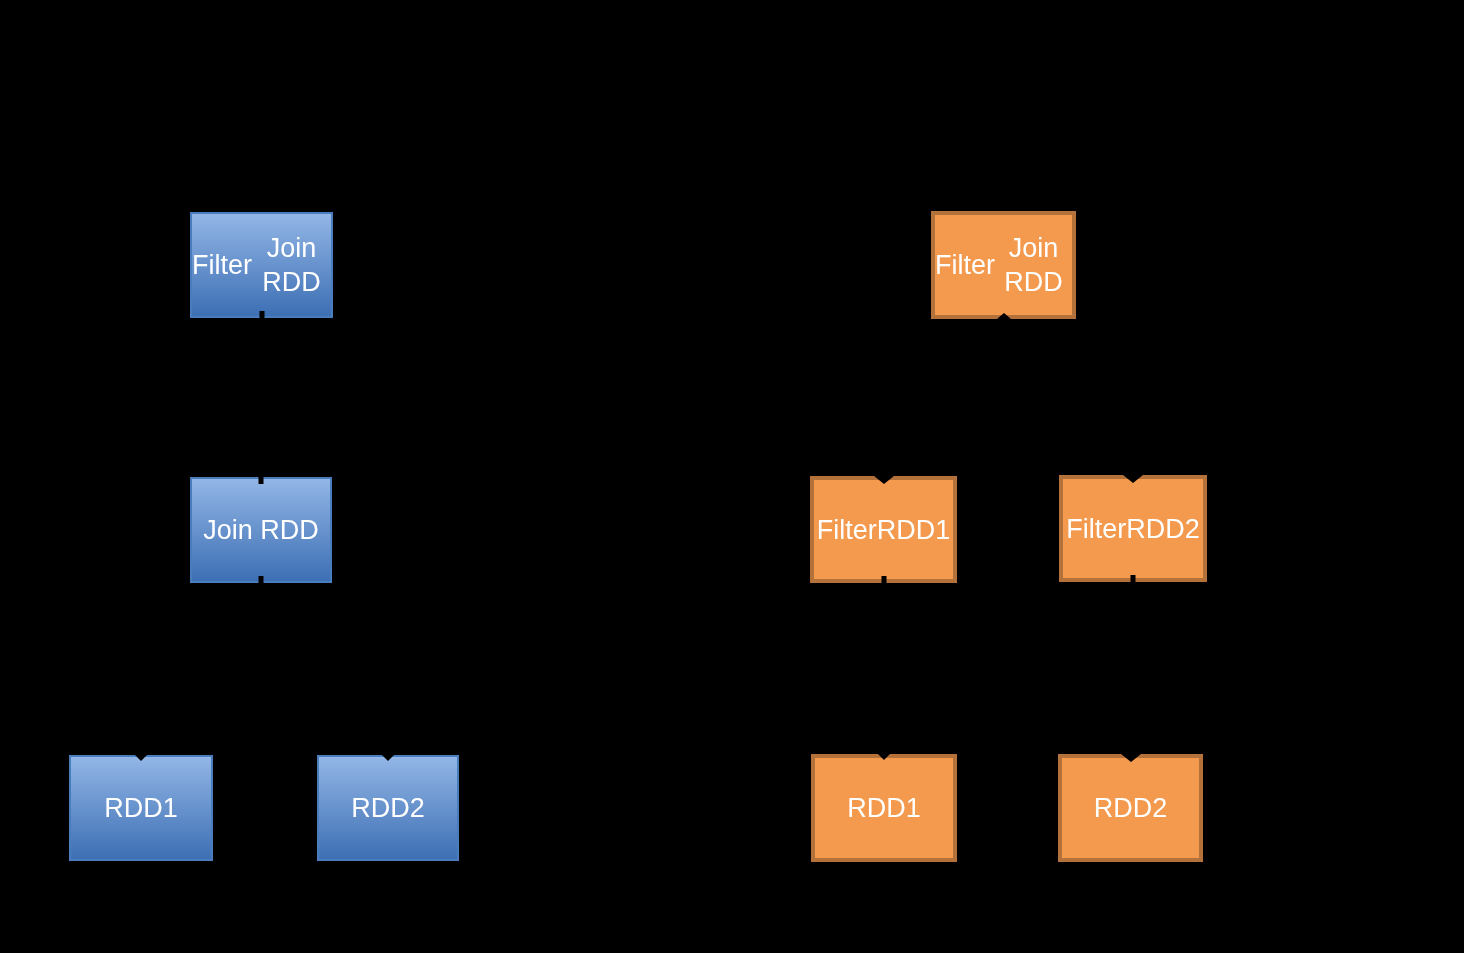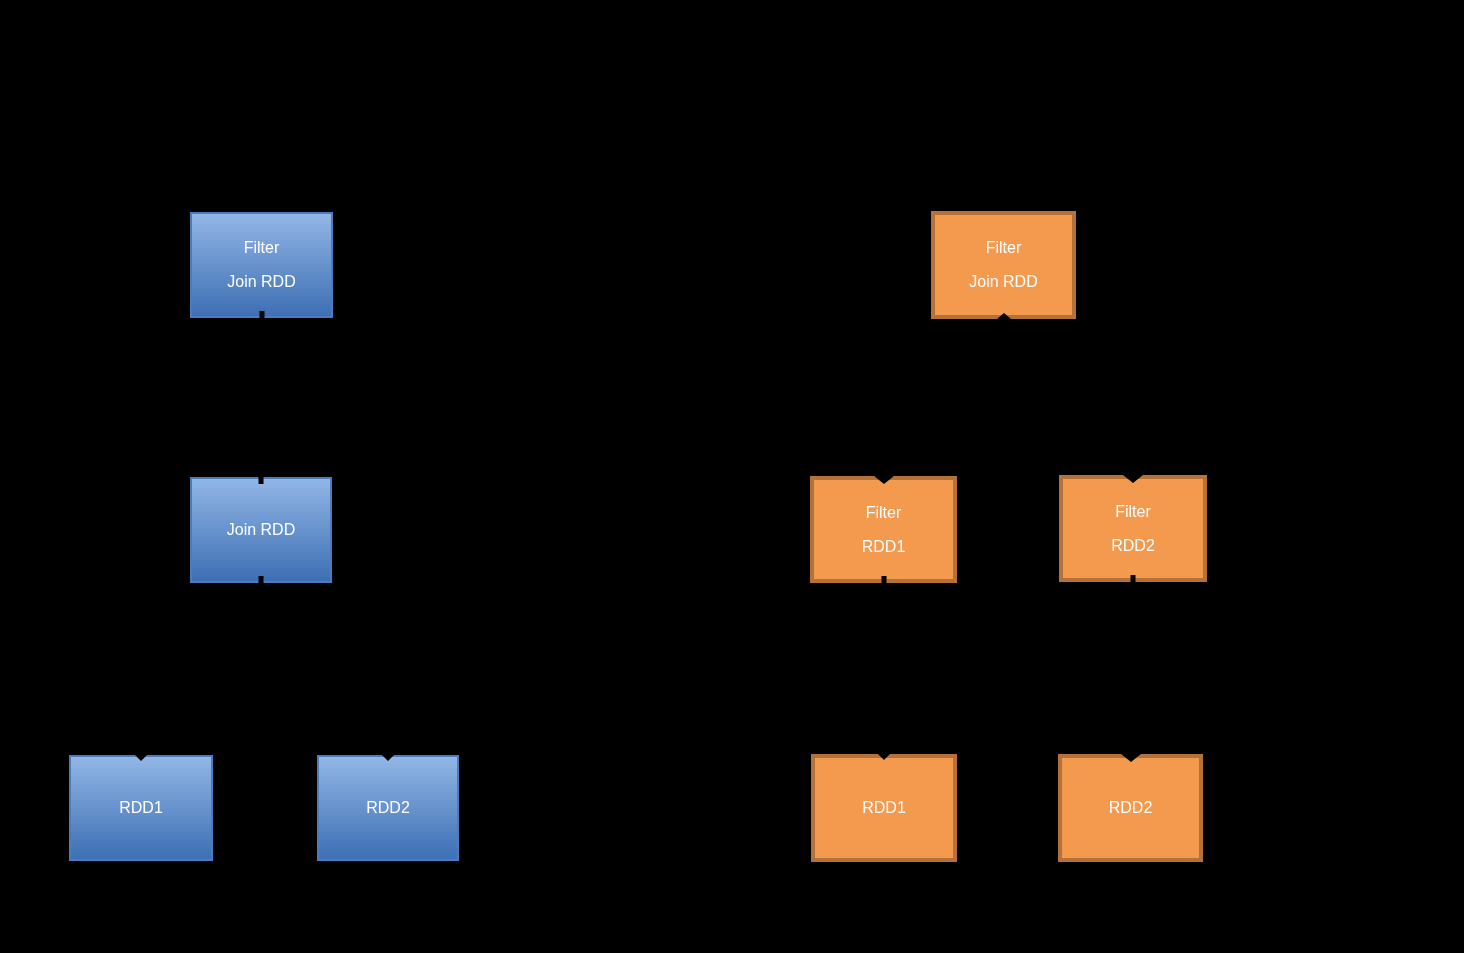--- a/index.html
+++ b/index.html
@@ -6,25 +6,25 @@
   body {
     width: 1464px; height: 953px;
     background: var(--background, #000000);
     position: relative; overflow: hidden;
     font-family: "Liberation Sans", sans-serif;
   }
   .canvas { position: absolute; inset: 0; }
 
   .box {
     position: absolute; box-sizing: border-box;
-    display: flex; flex-direction: column;
+    display: flex; flex-direction: row;
     align-items: center; justify-content: center;
     text-align: center;
     color: var(--text, #ffffff);
-    font-size: 16px; line-height: 34px;
+    font-size: 27px; line-height: 34px;
   }
   .box .ln { display: block; }
 
   .blue {
     background: linear-gradient(180deg,
       var(--blue-fill-top, #92b6e6) 0%,
       var(--blue-fill-bottom, #3d6fb4) 100%);
     border: 2px solid var(--blue-border, #4a7dbd);
   }
   .orange {

